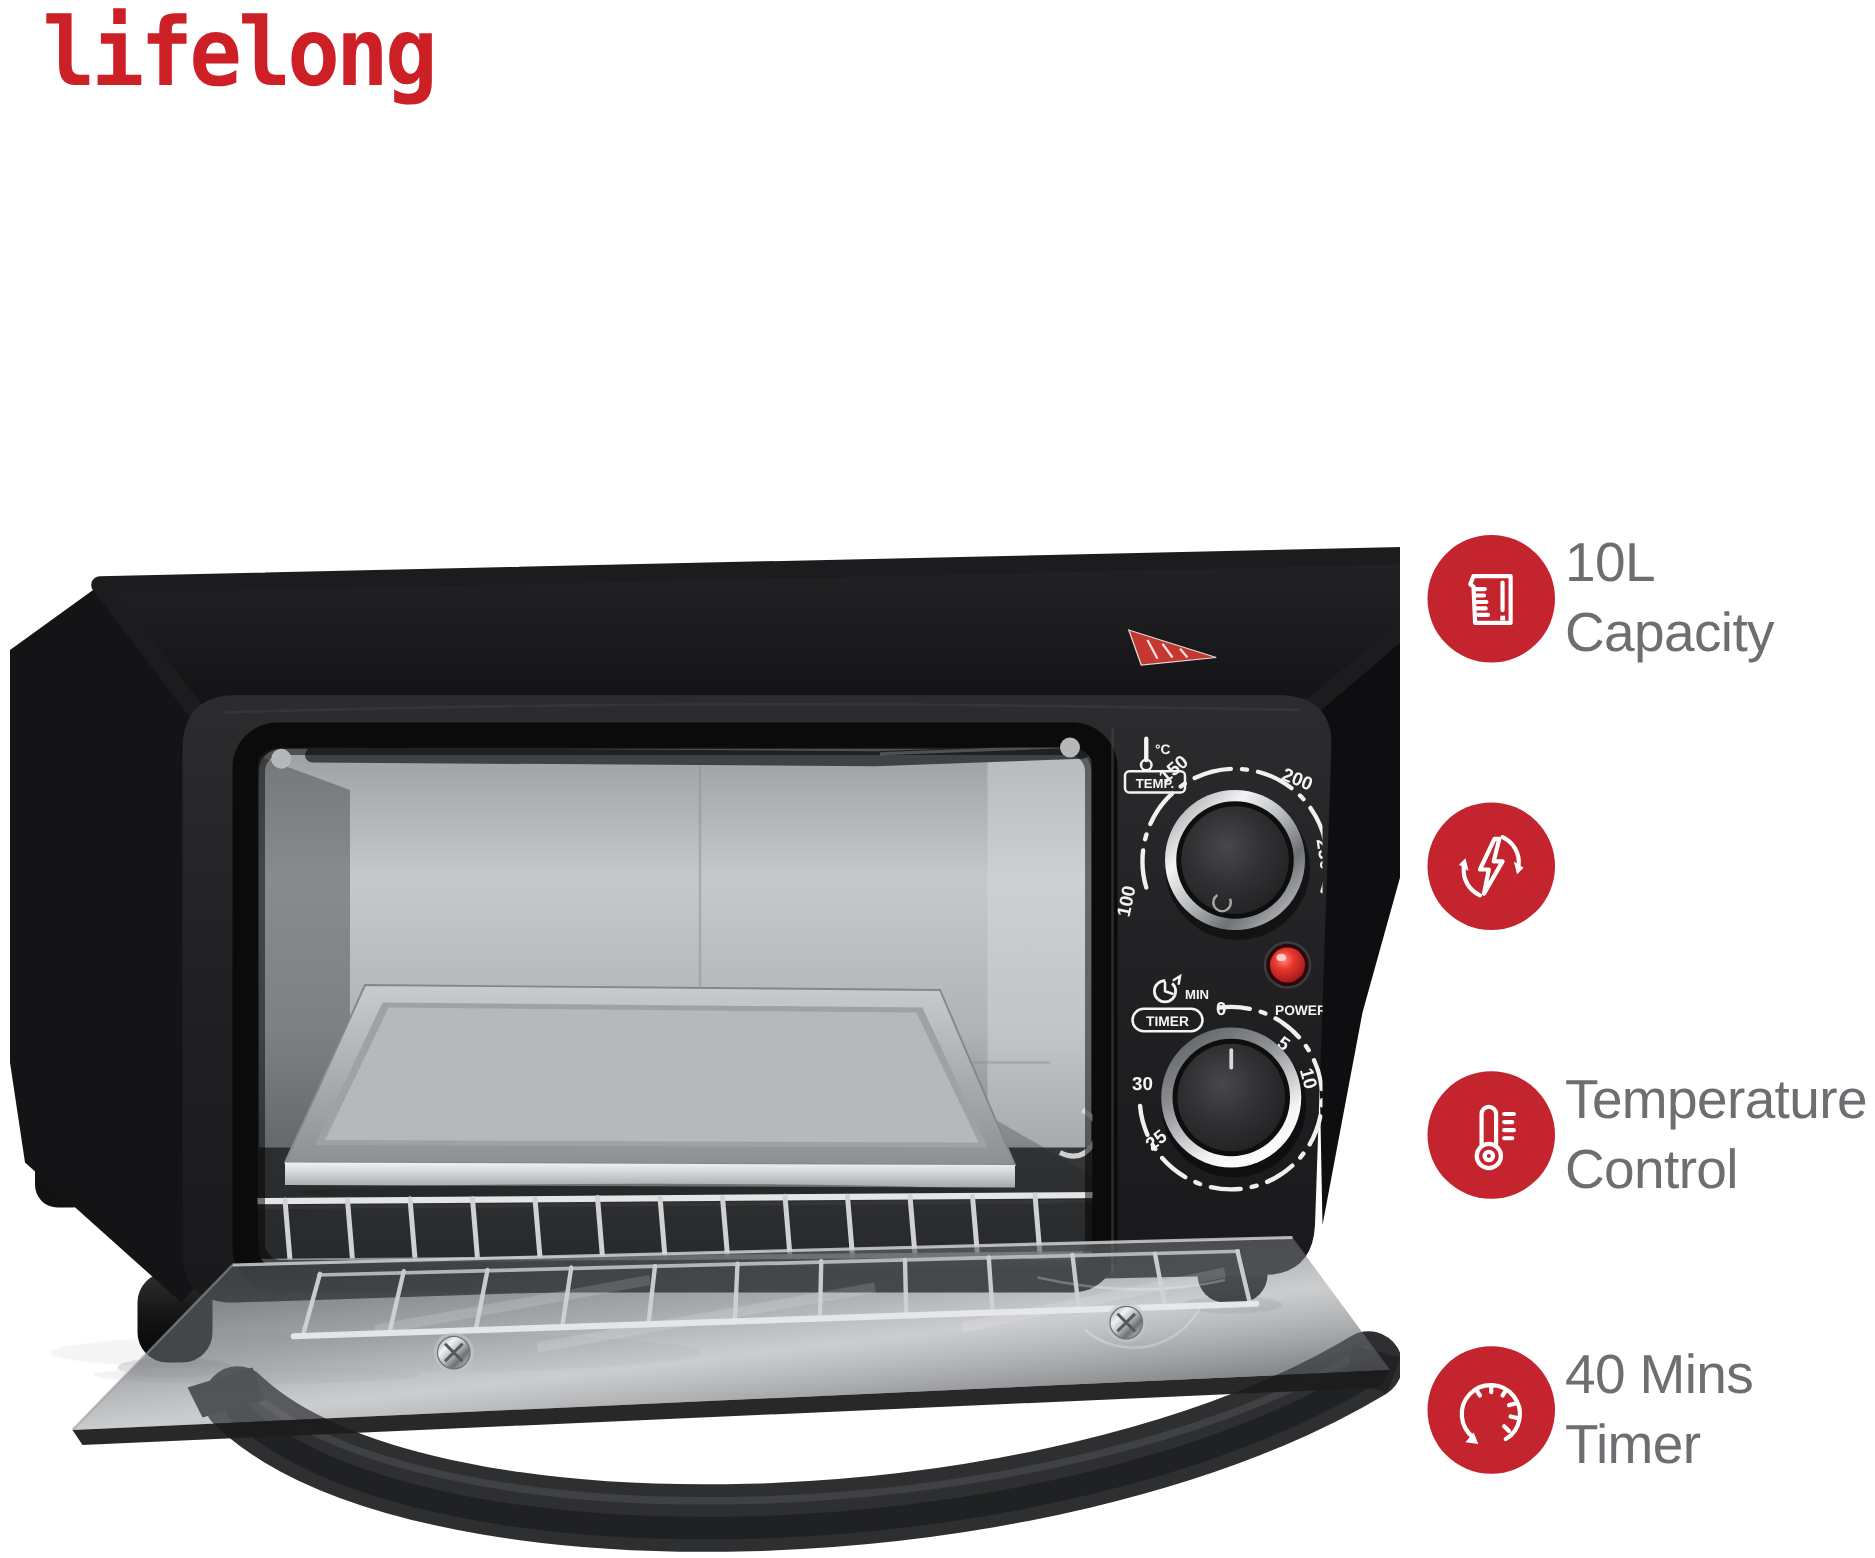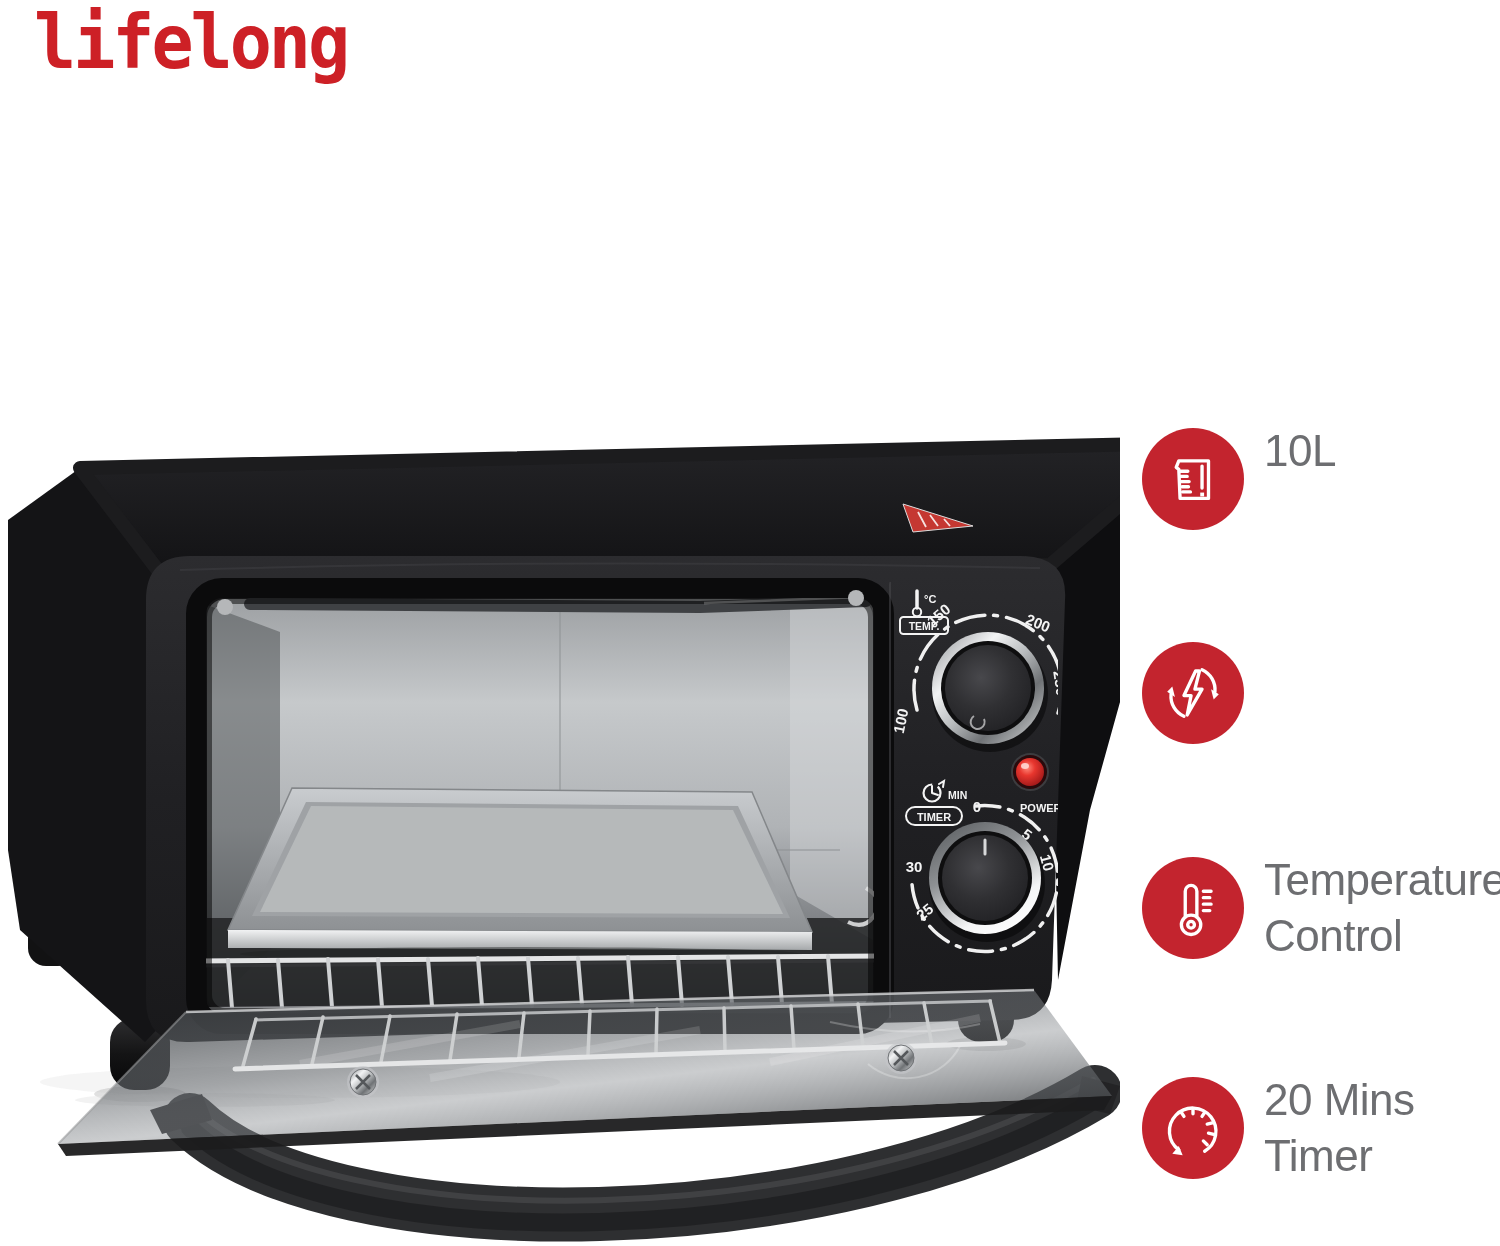--- a/index.html
+++ b/index.html
@@ -1,21 +1,21 @@
 <!DOCTYPE html>
 <html><head>
 <meta charset="utf-8">
 <style>
   html,body{margin:0;padding:0;}
   body{width:1500px;height:1246px;background:#ffffff;overflow:hidden;position:relative;
        font-family:"Liberation Sans",sans-serif;}
   .logo{position:absolute;left:34px;top:-2px;font-family:"DejaVu Sans Mono",monospace;
         font-weight:bold;font-size:70px;letter-spacing:-3px;color:#cd2026;
         transform:scaleY(1.08);transform-origin:top left;}
-  .feature-row{position:absolute;left:1142px;display:flex;gap:20px;align-items:flex-start;}
+  .feature-row{position:absolute;left:1142px;display:flex;gap:8px;align-items:flex-start;}
   .badge{width:102px;height:102px;border-radius:50%;background:#c3242e;flex:0 0 auto;
          display:flex;align-items:center;justify-content:center;}
   .badge svg{width:62px;height:62px;}
   .ftext{color:#6d6e71;font-size:44px;line-height:56px;letter-spacing:-0.5px;margin-top:-5px;white-space:nowrap;}
   .photo{position:absolute;left:0;top:420px;width:1120px;height:830px;}
   .stk{stroke:#fff;fill:none;stroke-width:2.6;stroke-linecap:round;stroke-linejoin:round;}
   text.panel-lbl{font-family:"Liberation Sans",sans-serif;font-weight:bold;fill:#f4f4f4;}
 </style>
 </head>
 <body>
@@ -233,20 +233,21 @@
   <div class="badge">
     <svg viewBox="0 0 48 48">
       <path class="stk" d="M 13 10 L 11 15 L 13 16.5 L 14 39 L 36 39 L 36 10 Z"></path>
       <path class="stk" d="M 14 18 h 6 M 14.5 22 h 5 M 15 26 h 6 M 15.5 30 h 5 M 16 34 h 6"></path>
       <path class="stk" d="M 31 14 V 31"></path>
       <rect x="29.6" y="34.5" width="3" height="3" fill="#fff"></rect>
     </svg>
   </div>
   <div class="ftext">
     <div>10L</div>
+    <div>Capacity</div>
   </div>
 </div>
 
 <div class="feature-row" style="top:642px">
   <div class="badge">
     <svg viewBox="0 0 48 48">
       <path class="stk" d="M 26 7 L 17 26 h 5.5 L 19.5 41 L 31 21 h -5.5 L 29 7 Z"></path>
       <path class="stk" d="M 31 6 A 17 17 0 0 1 41 23"></path>
       <polygon points="38,21 44,25 40,29" fill="#fff"></polygon>
       <path class="stk" d="M 17 42 A 17 17 0 0 1 7 25"></path>
@@ -272,16 +273,16 @@
 
 <div class="feature-row" style="top:1077px">
   <div class="badge">
     <svg viewBox="0 0 48 48">
       <path class="stk" d="M 13 41 A 18 18 0 1 1 33 42" stroke-width="3"></path>
       <polygon points="16,45 8,44 13,38" fill="#fff"></polygon>
       <path class="stk" d="M 24 9 v 4 M 33 12 l -2 3 M 39 20 l -4 1 M 40 29 l -4 -1 M 35 37 l -3 -3 M 15 12 l 2 3" stroke-width="2.2"></path>
     </svg>
   </div>
   <div class="ftext">
-    <div>20 Mins</div>
+    <div>40 Mins</div>
     <div>Timer</div>
   </div>
 </div>
 
 </body></html>

